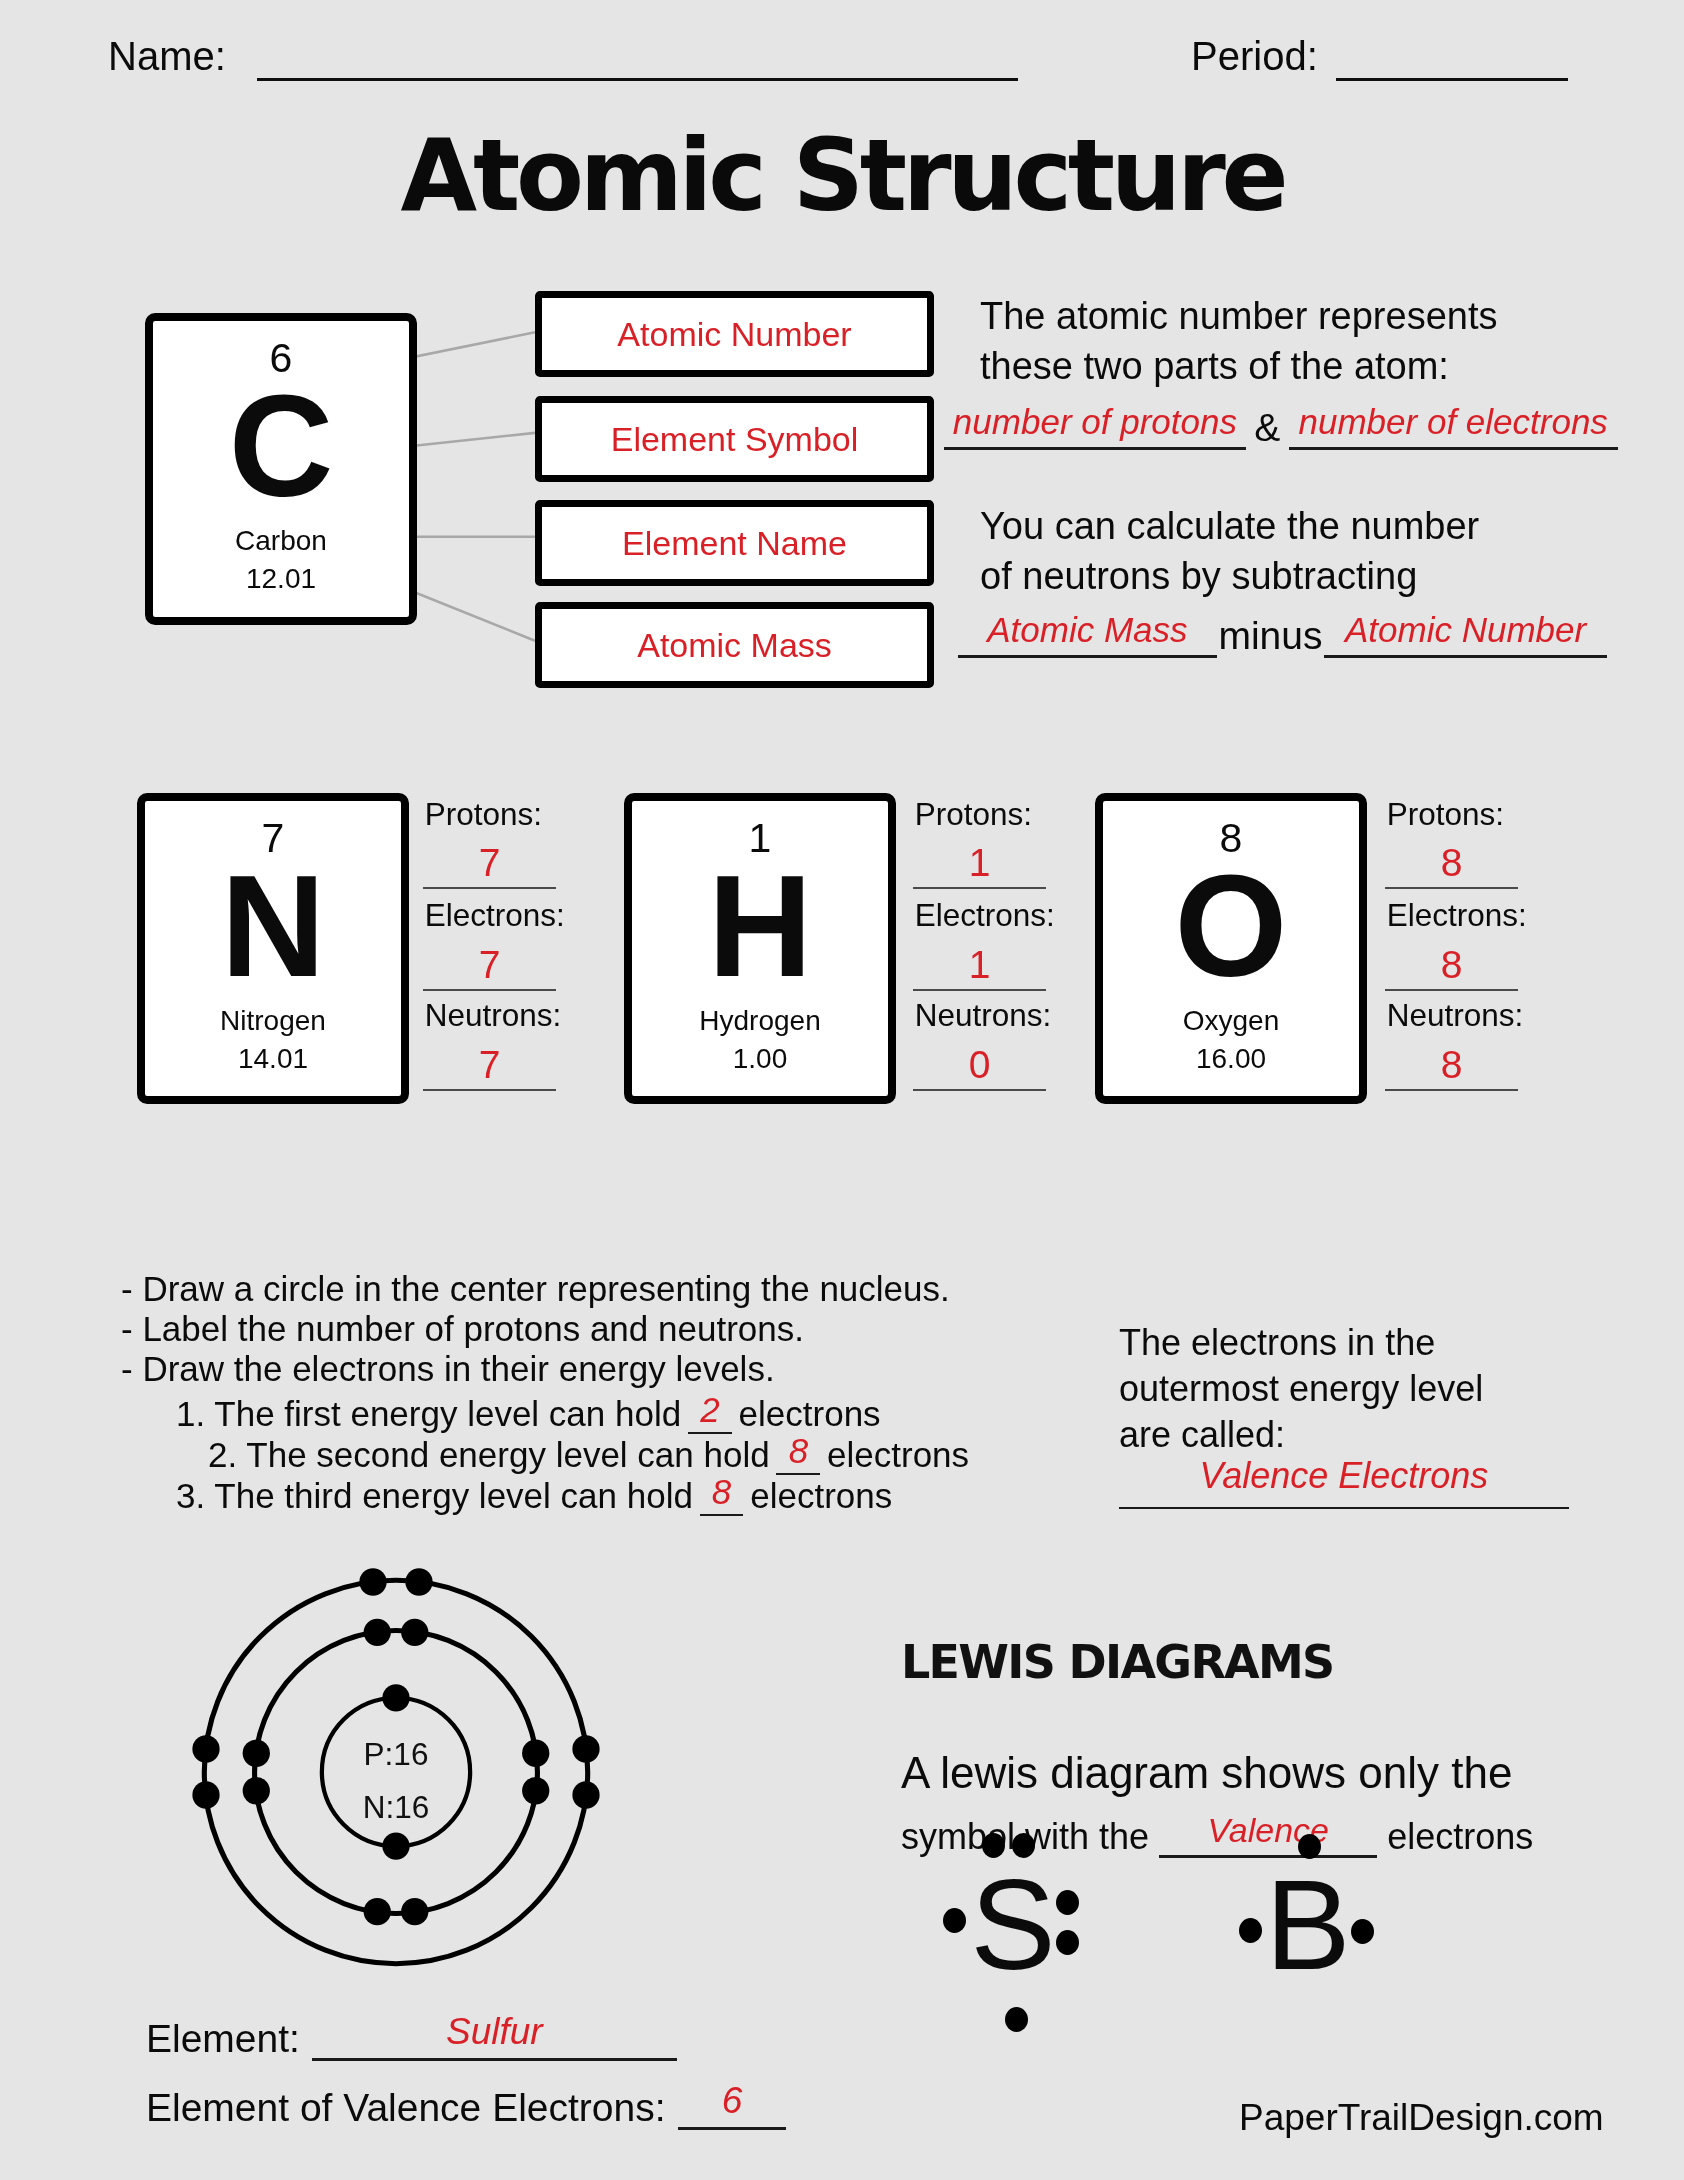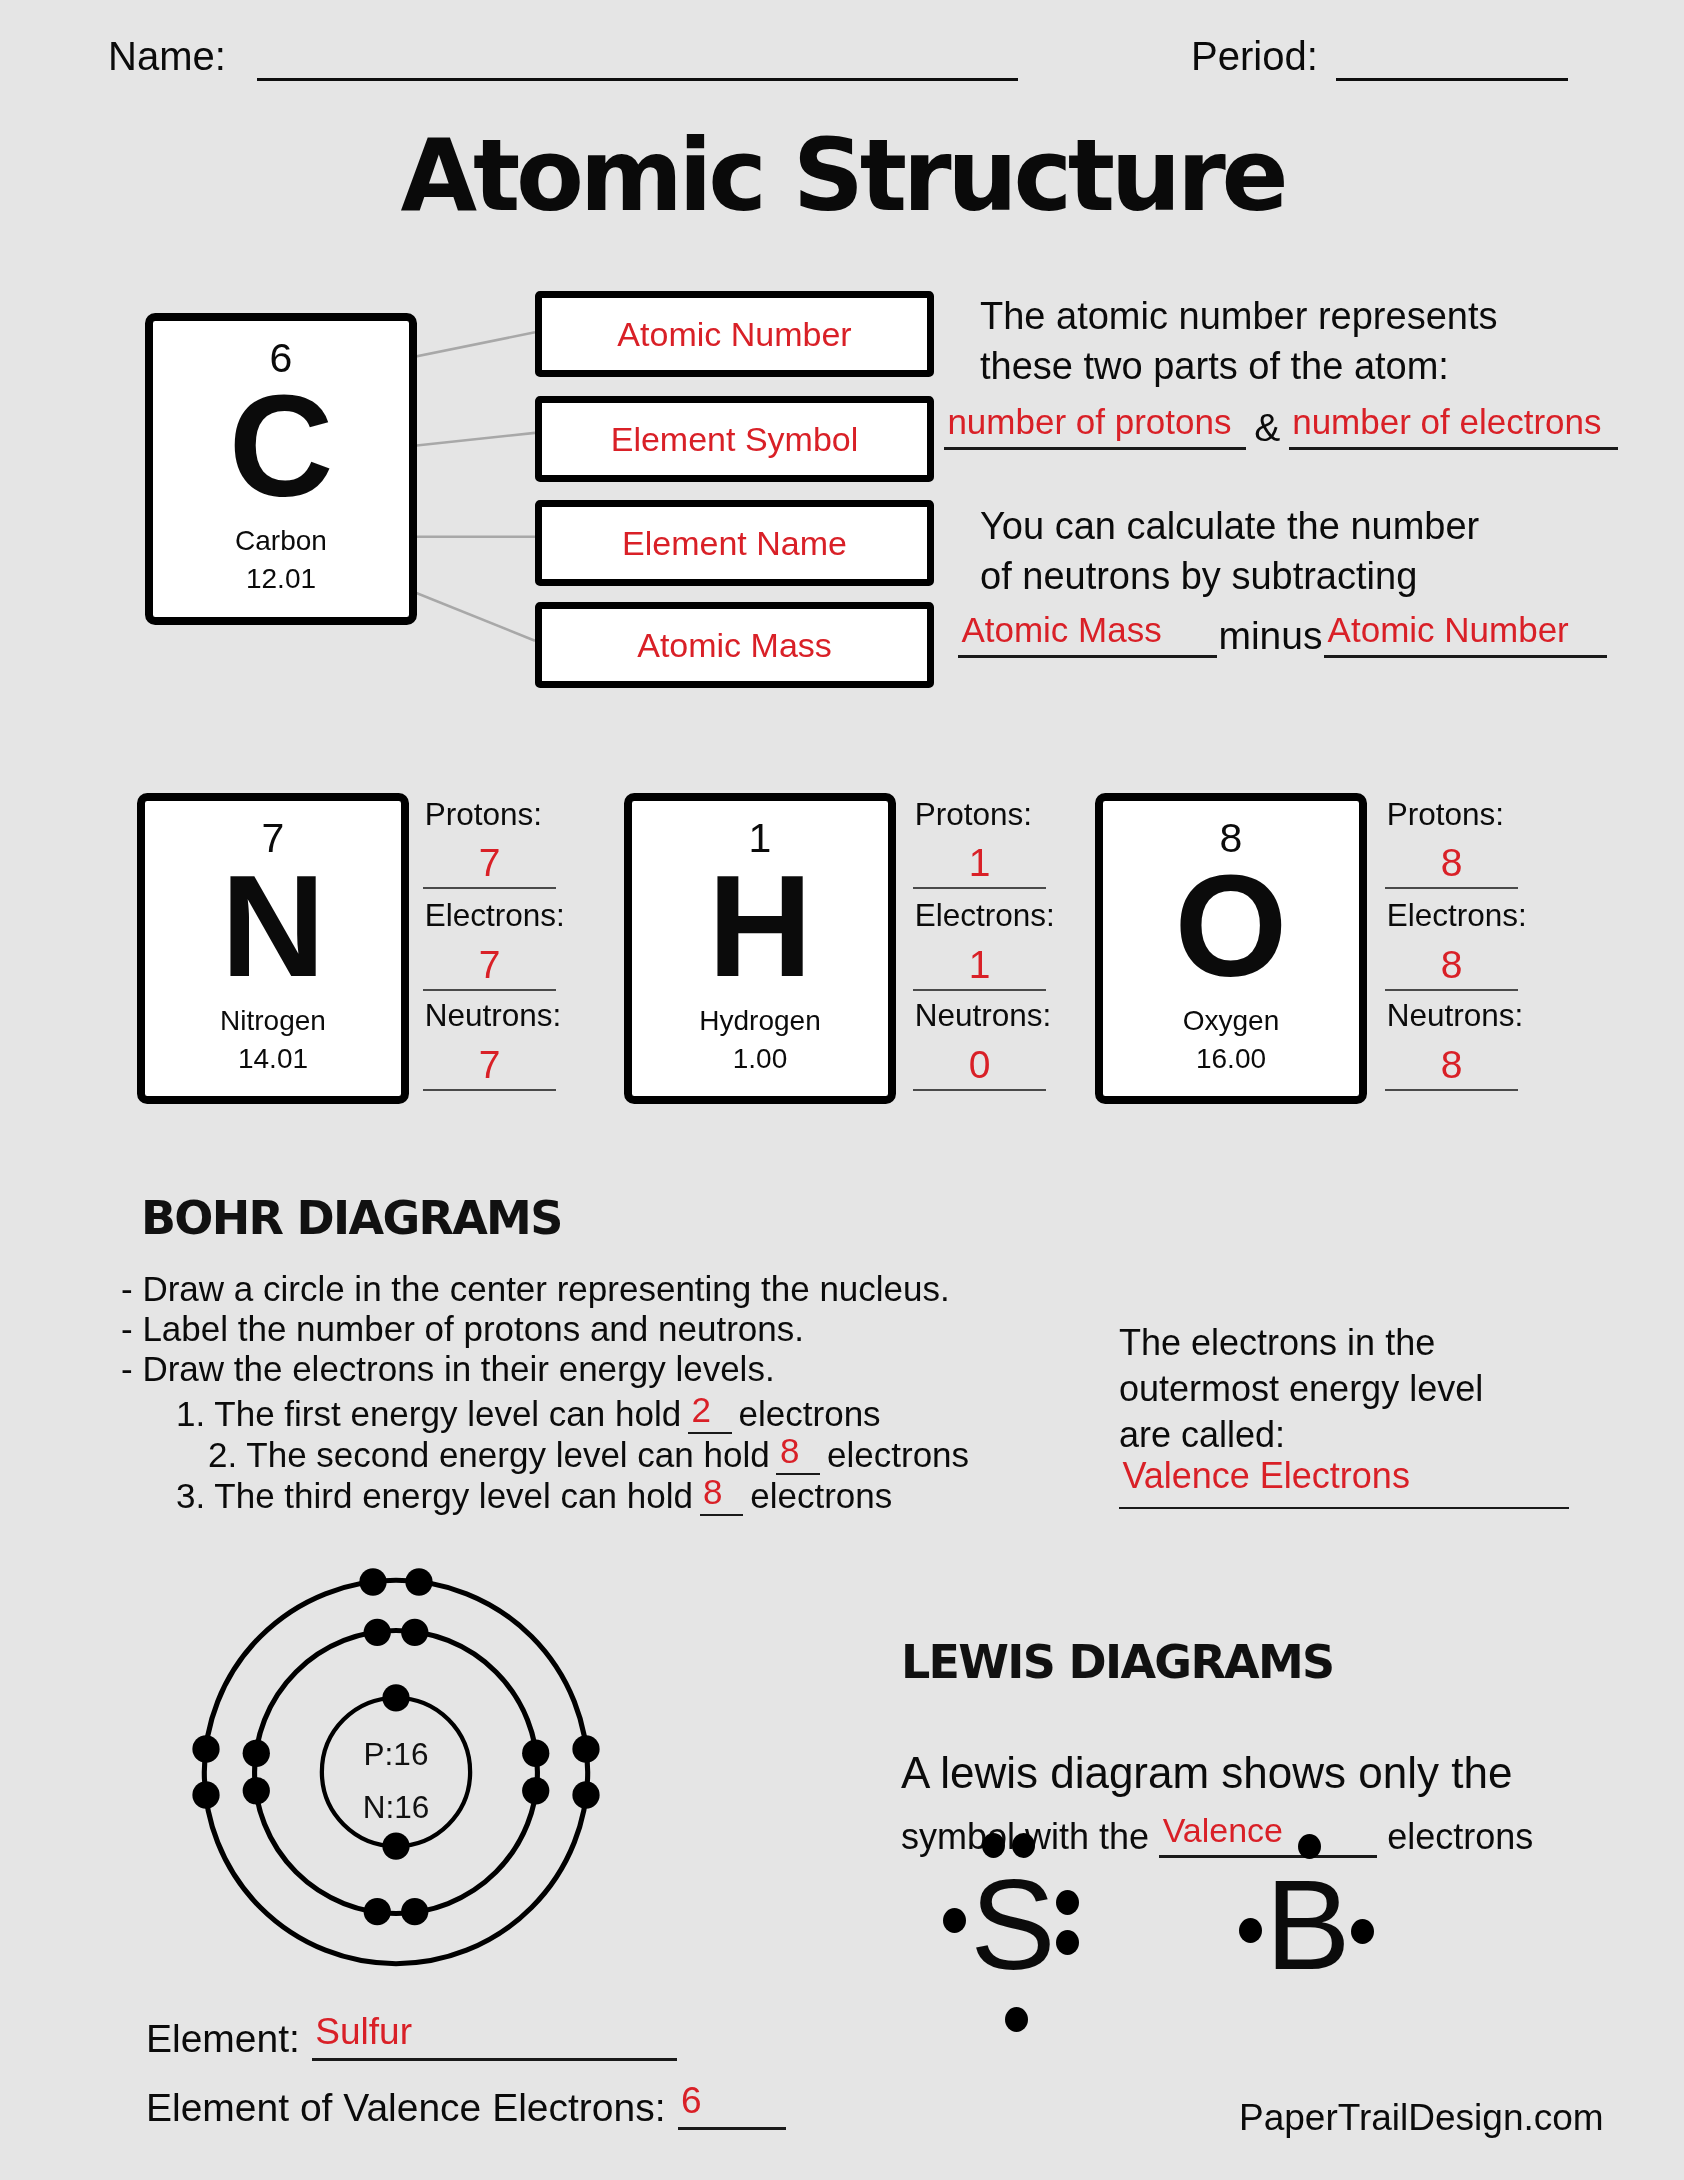--- a/index.html
+++ b/index.html
@@ -3,22 +3,22 @@
 <meta charset="utf-8">
 <style>
   html,body{margin:0;padding:0;background:#fff;}
   .page{position:relative;width:1685px;height:2181px;background:#e5e5e5;overflow:hidden;
         font-family:"Liberation Sans",sans-serif;color:#0b0b0b;}
   .abs{position:absolute;}
   .heading{font-family:"DejaVu Sans",sans-serif;font-weight:bold;letter-spacing:-1.7px;font-size:46px;color:#111;}
   .title{font-family:"DejaVu Sans",sans-serif;font-weight:bold;letter-spacing:-4.3px;font-size:99px;
          left:0;right:0;top:118px;text-align:center;color:#0a0a0a;}
   .rule{border-bottom:3.4px solid #0f0f0f;height:0;}
-  .blank{display:inline-block;text-align:left;color:var(--red);
-         border-bottom:3.4px solid #1a1a1a;padding:0 3.4px 5.1px 3.4px;}
+  .blank{display:inline-block;text-align:center;color:var(--red);
+         border-bottom:3.4px solid #1a1a1a;padding:0 3.4px 5.1px 3.4px;font-style:italic;}
   .body42{font-size:38px;line-height:1.32;}
   
   .card{position:absolute;width:256px;height:295px;border:8.5px solid #000;border-radius:10.2px;background:#fff;}
   .card .num{position:absolute;top:13.6px;left:0;right:0;text-align:center;font-size:41px;}
   .card .sym{position:absolute;top:53px;left:0;right:0;text-align:center;font-size:145px;font-weight:bold;line-height:1;}
   .card .nm{position:absolute;top:204px;left:0;right:0;text-align:center;font-size:28px;}
   .card .ms{position:absolute;top:242px;left:0;right:0;text-align:center;font-size:28px;}
   .box-label{position:absolute;left:535px;width:385px;height:72px;border:7.7px solid #000;border-radius:5.1px;
              display:flex;align-items:center;justify-content:center;color:var(--red);font-size:34px;background:#fff;}
   .stats{position:absolute;top:793px;width:149px;height:307px;}
@@ -129,21 +129,20 @@
   </div>
   <div class="stats" style="left:1385px;">
     <div class="stat-label" style="top:3.4px;">Protons:</div>
     <div class="stat-value" style="top:48px;">8</div>
     <div class="stat-label" style="top:104px;">Electrons:</div>
     <div class="stat-value" style="top:150px;">8</div>
     <div class="stat-label" style="top:204px;">Neutrons:</div>
     <div class="stat-value" style="top:250px;">8</div>
   </div>
 
-  <div class="abs heading" style="left:141px;top:1191px;">BOHR DIAGRAMS</div>
 
   <div class="bullets">
     <div class="line" style="top:0;">- Draw a circle in the center representing the nucleus.</div>
     <div class="line" style="top:40px;">- Label the number of protons and neutrons.</div>
     <div class="line" style="top:80px;">- Draw the electrons in their energy levels.</div>
     <div class="line numbered" style="top:121px;">
       <span>1. The first energy level can hold</span>
       <span class="blank">2</span>
       <span>electrons</span>
     </div>

